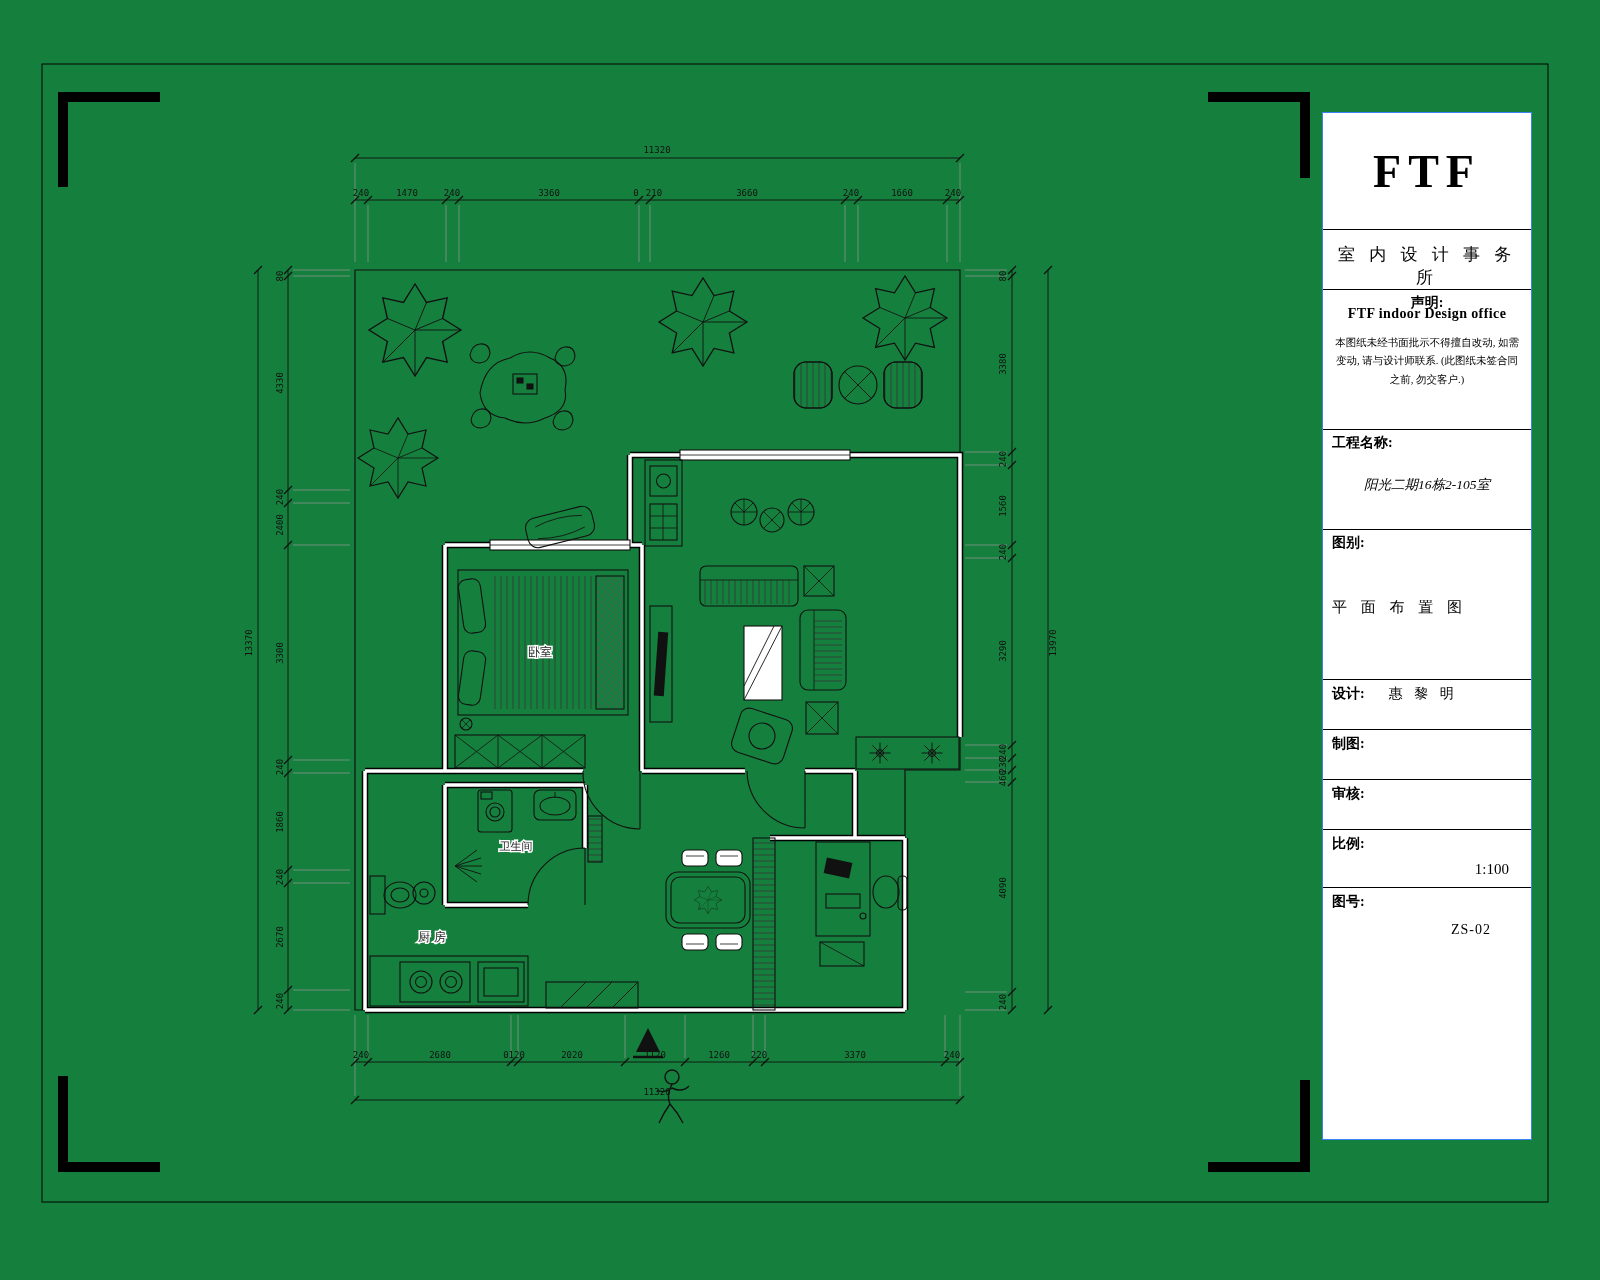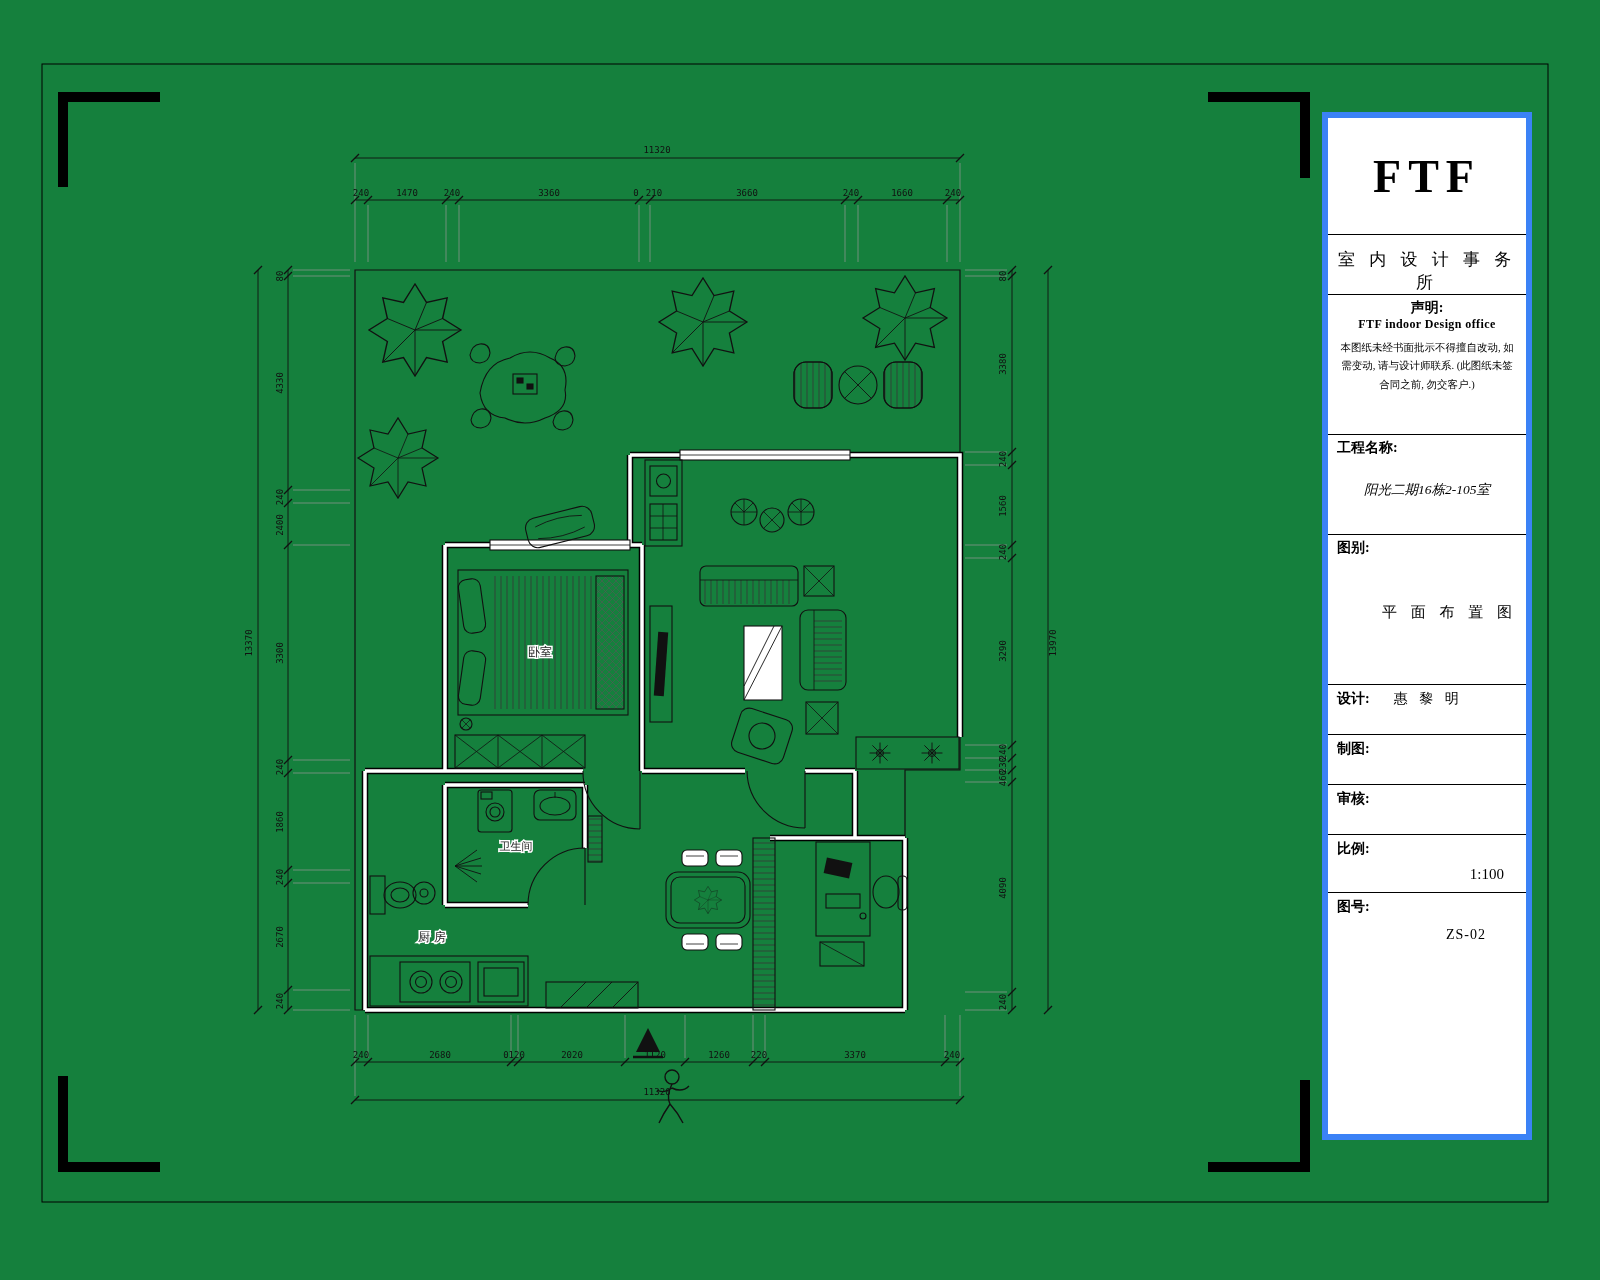--- a/index.html
+++ b/index.html
@@ -1,40 +1,40 @@
 <!DOCTYPE html>
 <html><head>
 <meta charset="utf-8">
 <style>
   html,body{margin:0;padding:0;background:#fff;}
   .sheet{position:relative;width:1600px;height:1280px;background:#15803d;overflow:hidden;
          font-family:"Liberation Serif",serif;color:#000;}
   svg text{user-select:none;}
   
   .tblock{position:absolute;left:1322px;top:112px;width:210px;height:1028px;
-          border:6px solid #3b82f6;box-sizing:border-box;background:#fff;}
+          border:1px solid #3b82f6;box-sizing:border-box;background:#fff;}
   .cell{border-top:1.5px solid #000;box-sizing:border-box;padding:4px 9px;position:relative;}
   .cell.first{border-top:none;}
   .logo-cell{height:116px;display:flex;align-items:center;justify-content:center;
              font-size:46px;font-weight:bold;letter-spacing:7px;font-family:"Liberation Serif",serif;}
   .office-cell{height:60px;text-align:center;padding:2px 2px;}
   .office-cn{font-size:17px;letter-spacing:5px;margin-top:11px;}
-  .office-en{font-size:12px;font-weight:bold;margin-top:23px;letter-spacing:0.4px;}
+  .office-en{font-size:14px;font-weight:bold;margin-top:17px;letter-spacing:0.4px;}
   .stmt-cell{height:140px;text-align:center;}
   .proj-cell{height:100px;}
   .cat-cell{height:150px;}
   .row50{height:50px;}
   .scale-cell{height:58px;}
   .date-cell{height:47px;}
   .owner-cell{height:140px;}
   .sheet-cell{height:63px;}
   .tb-label{font-size:14px;font-weight:600;}
   .stmt{font-size:10.5px;line-height:1.75;margin-top:22px;}
   .proj-value{text-align:center;margin-top:24px;font-size:13.5px;font-style:italic;}
-  .cat-value{text-align:right;margin-top:46px;font-size:15px;letter-spacing:5px;}
+  .cat-value{text-align:left;margin-top:46px;font-size:15px;letter-spacing:5px;}
   .inline-value{display:inline-block;margin-left:20px;font-size:14px;letter-spacing:4px;}
   .scale-value{position:absolute;right:22px;bottom:9px;font-size:15px;text-align:right;}
   .sheetno-value{position:absolute;right:40px;bottom:12px;font-size:14px;letter-spacing:1px;}
 </style>
 </head>
 <body>
 
 <div class="sheet">
 
 <svg width="1600" height="1280" viewBox="0 0 1600 1280">

